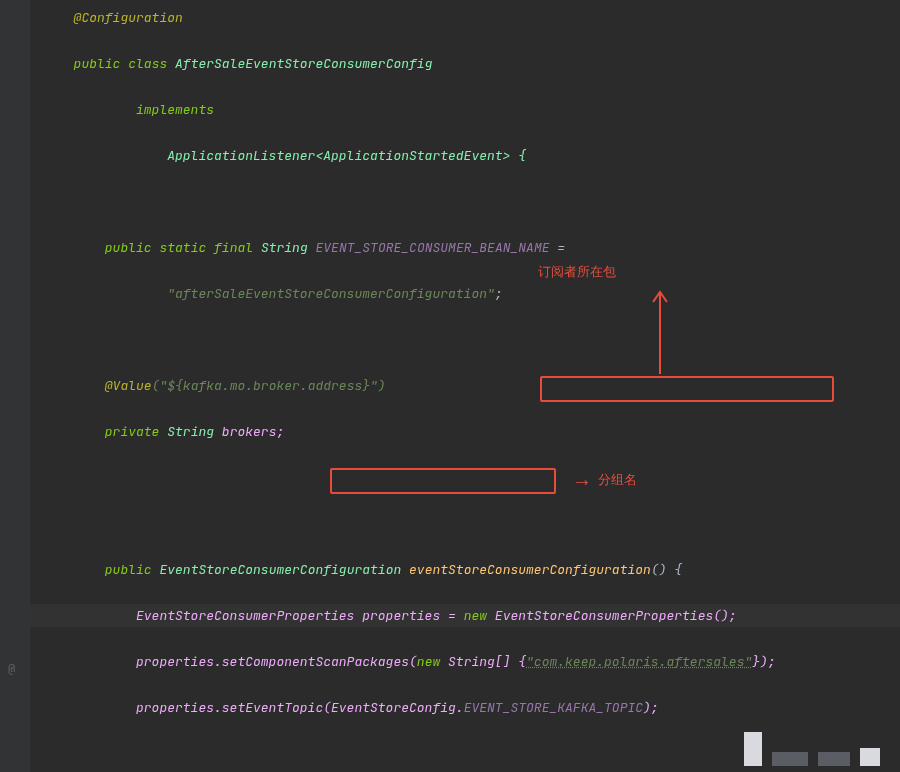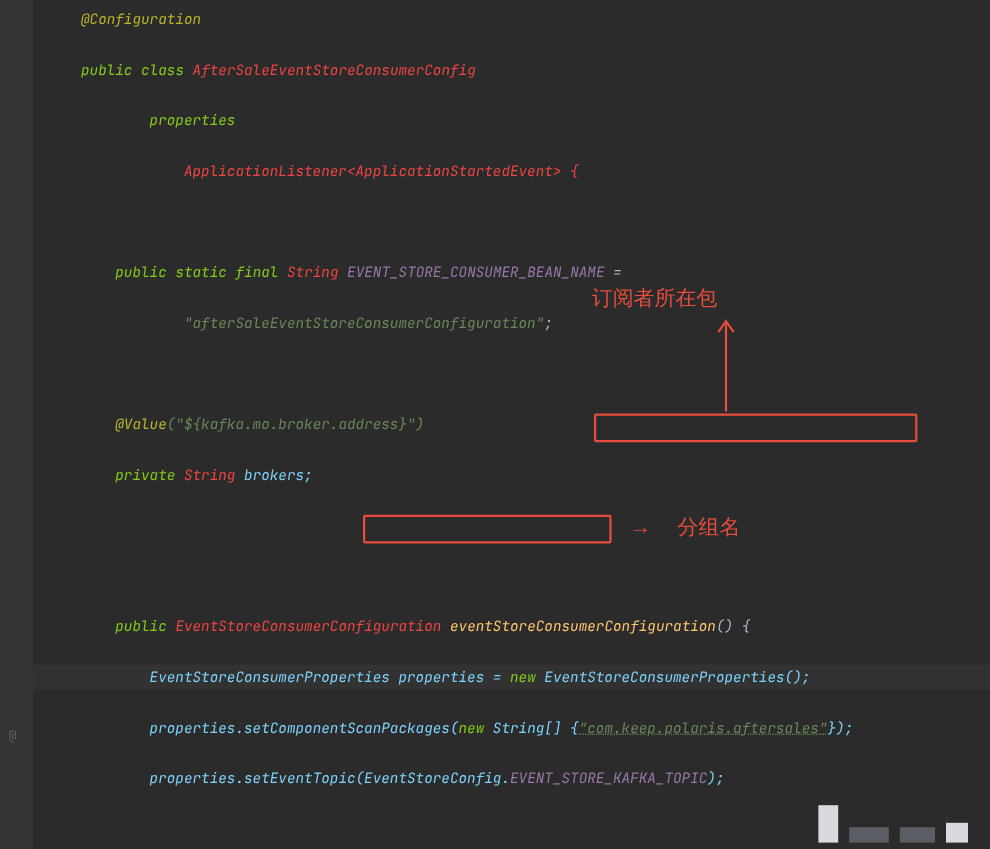--- a/index.html
+++ b/index.html
@@ -36,27 +36,27 @@
     padding: 6px 0 0 0;
     white-space: pre;
     font-family: inherit;
     font-style: italic;
   }
   .ln { display: block; padding-left: 12px; height: 23px; }
 
   
   .kw { color: #84cc16; }
   .ann { color: #bbb529; }
-  .cls { color: #ef4444; }
+  .cls { color: #86efac; }
   .mth { color: #ffc66d; }
   .str { color: #6a8759; }
   .pun { color: #a9b7c6; }
-  .id  { color: #7dd3fc; margin-top: 35px; }
+  .id  { color: #f0abfc; margin-top: 35px; }
   .const { color: #9876aa; font-style: italic; text-align: center; }
-  .callout { color: #e74c3c; font-style: normal; font-family: "PingFang SC","Microsoft YaHei",sans-serif; font-size: 19px; }
+  .callout { color: #e74c3c; font-style: normal; font-family: "PingFang SC","Microsoft YaHei",sans-serif; font-size: 13px; }
 
   .cursor-line {
     position: absolute;
     left: 30px;
     height: 23px;
     width: 870px;
     background: #323232;
   }
 
   .redbox {
@@ -88,21 +88,21 @@
 
 <div class="gutter">
   <span class="gmark" style="top:658px">@</span>
 </div>
 
 <div class="cursor-line" style="top:604px"></div>
 
 <div class="editor">
 <pre class="code"><span class="ln">  <span class="ann">@Configuration</span></span>
 <span class="ln">  <span class="kw">public</span> <span class="kw">class</span> <span class="cls">AfterSaleEventStoreConsumerConfig</span></span>
-<span class="ln">          <span class="kw">properties</span></span>
+<span class="ln">          <span class="kw">implements</span></span>
 <span class="ln">              <span class="cls">ApplicationListener&lt;ApplicationStartedEvent&gt; {</span></span>
 <span class="ln"> </span>
 <span class="ln">      <span class="kw">public</span> <span class="kw">static</span> <span class="kw">final</span> <span class="cls">String</span> <span class="const">EVENT_STORE_CONSUMER_BEAN_NAME</span><span class="pun"> =</span></span>
 <span class="ln">              <span class="str">"afterSaleEventStoreConsumerConfiguration"</span><span class="pun">;</span></span>
 <span class="ln"> </span>
 <span class="ln">      <span class="ann">@Value</span><span class="str">("${kafka.mo.broker.address}")</span></span>
 <span class="ln">      <span class="kw">private</span> <span class="cls">String</span> <span class="id">brokers;</span></span>
 <span class="ln"> </span>
 <span class="ln"> </span>
 <span class="ln">      <span class="kw">public</span> <span class="cls">EventStoreConsumerConfiguration</span> <span class="mth">eventStoreConsumerConfiguration</span><span class="pun">() {</span></span>
@@ -125,21 +125,21 @@
 
 
 
 </pre>
 </div>
 
 <div class="redbox" style="left:540px; top:376px; width:290px; height:22px;"></div>
 <div class="redbox" style="left:330px; top:468px; width:222px; height:22px;"></div>
 
 <div class="callout" style="position:absolute; left:538px; top:260px;">订阅者所在包</div>
-<div class="callout" style="position:absolute; left:616px; top:468px;">分组名</div>
+<div class="callout" style="position:absolute; left:598px; top:468px;">分组名</div>
 <div class="callout" style="position:absolute; left:572px; top:468px; font-size:20px;">→</div>
 
 <svg class="redarrow" style="left:650px; top:286px;" width="20" height="90">
   <line x1="10" y1="88" x2="10" y2="8" stroke="#e74c3c" stroke-width="2"></line>
   <polyline points="3,16 10,6 17,16" fill="none" stroke="#e74c3c" stroke-width="2"></polyline>
 </svg>
 
 <div class="status-stub">
   <div style="width:18px;height:34px;background:#d8dadf"></div>
   <div style="width:36px;height:14px"></div>

